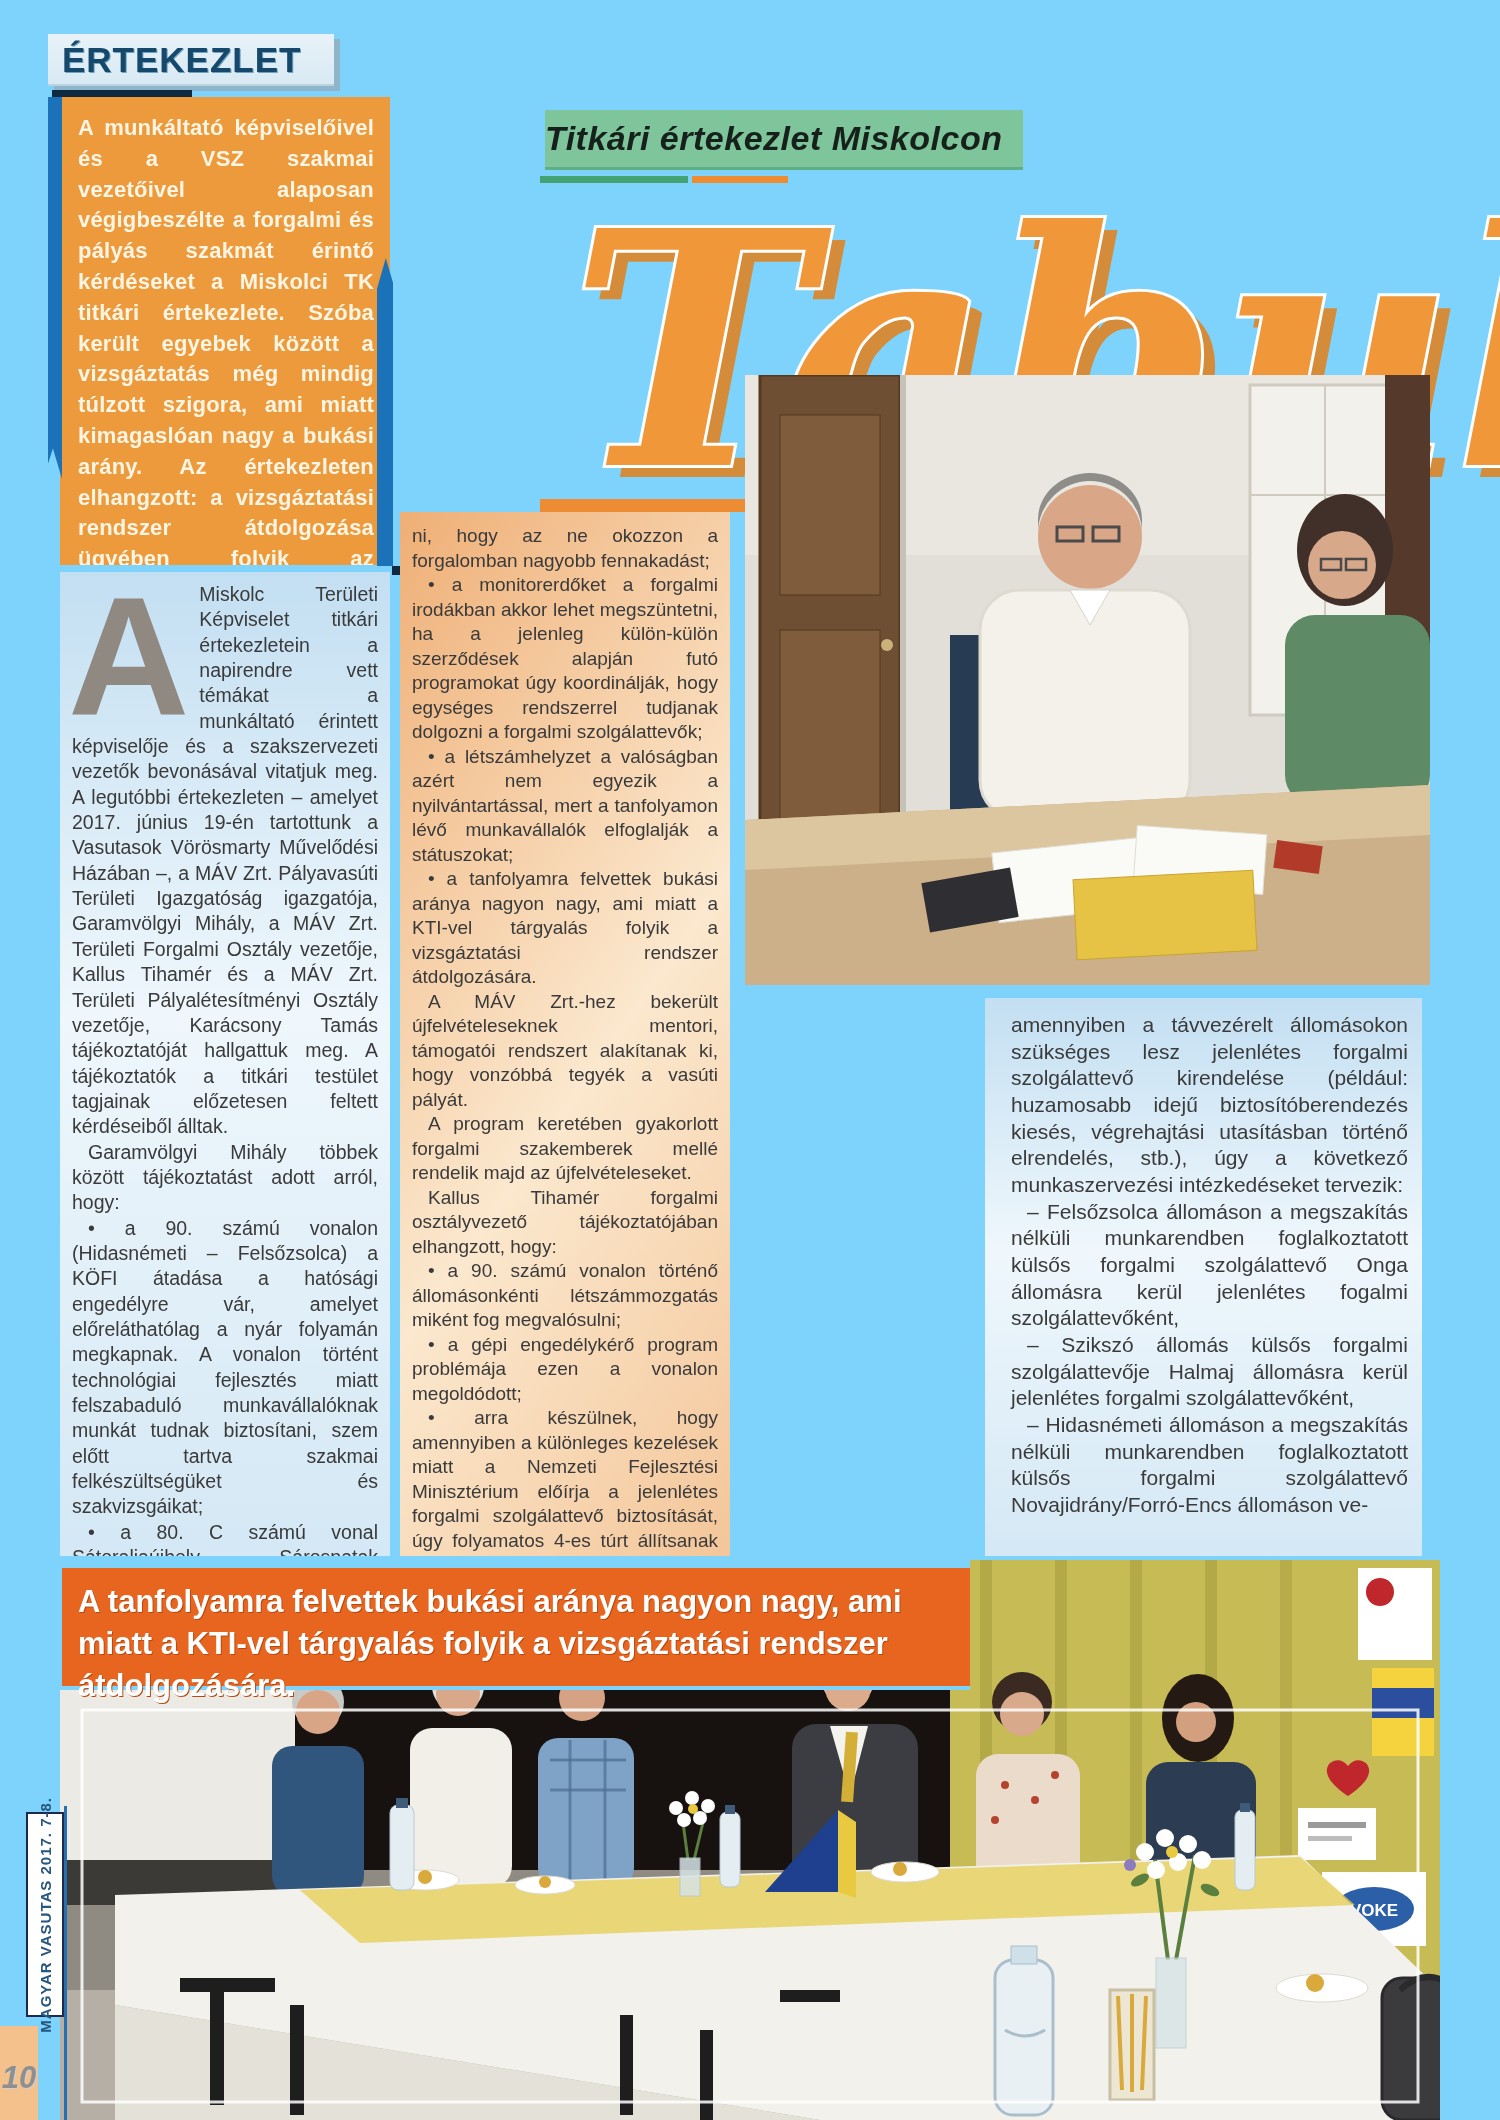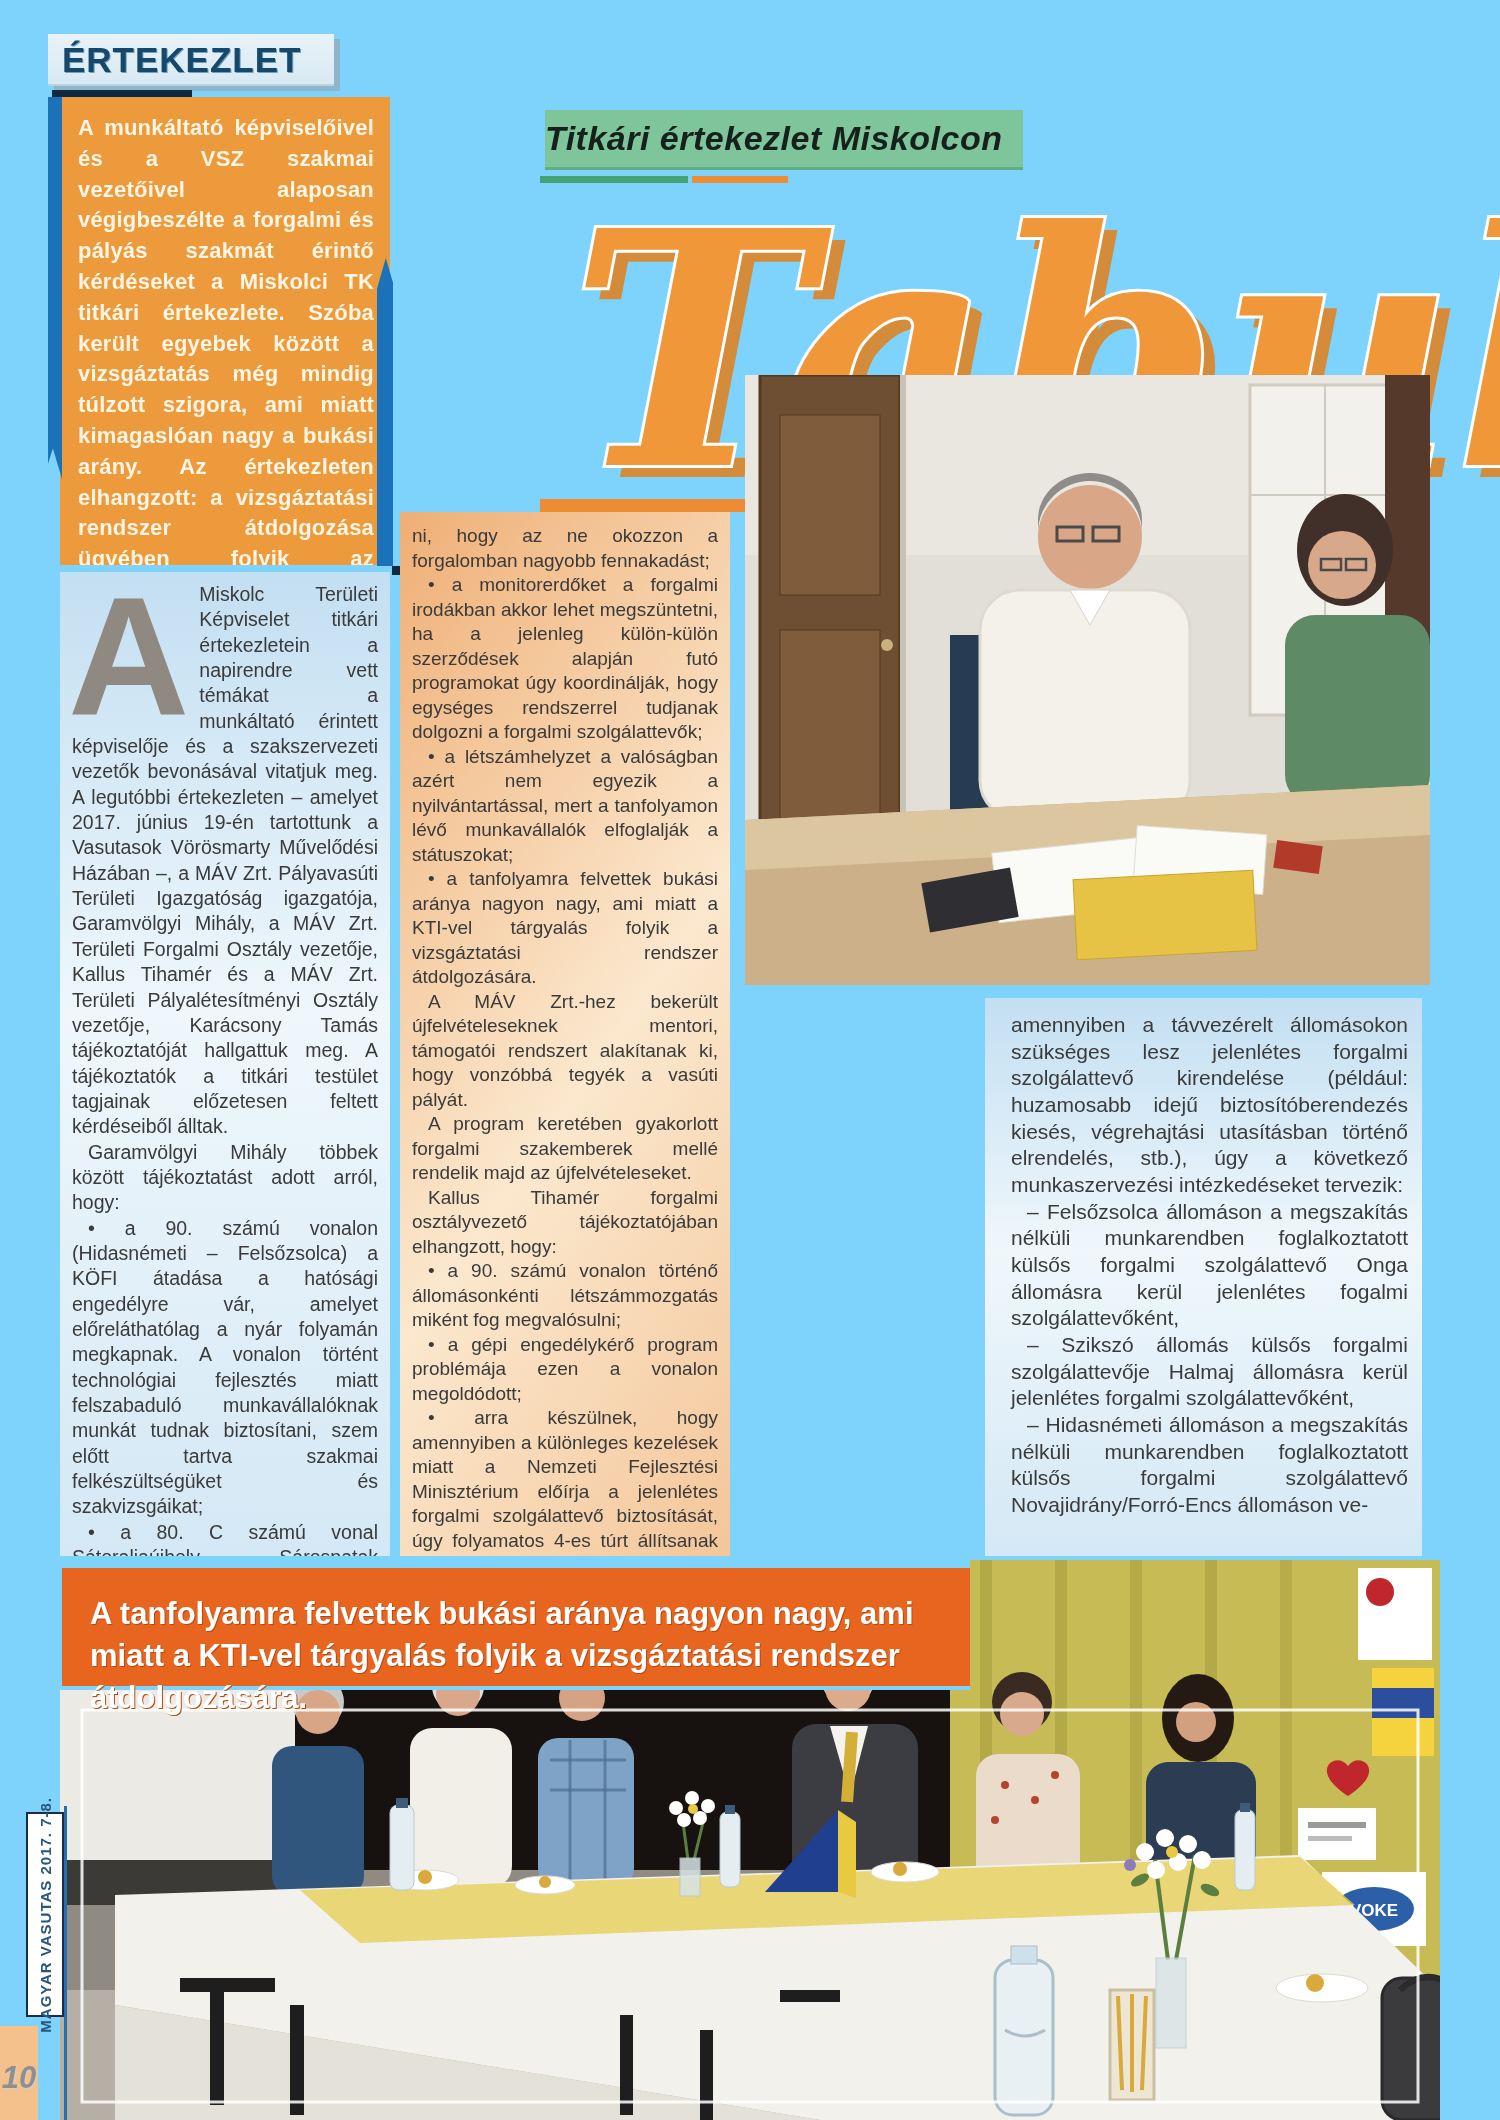--- a/index.html
+++ b/index.html
@@ -54,21 +54,21 @@
         margin:10px 10px 0 -4px;}
 
   
   .photo1{left:745px;top:375px;width:685px;height:610px;}
   .photo2{left:60px;top:1560px;width:1380px;height:560px;
         clip-path:polygon(910px 0,1380px 0,1380px 560px,0 560px,0 130px,910px 130px);}
 
   
   .quote-box{left:62px;top:1568px;width:908px;height:118px;background:var(--c-quote_orange);
         box-sizing:border-box;padding:13px 18px 0 16px;z-index:5;}
-  .quote-box p{margin:12px;color:#FFFFFF;font-size:31px;font-weight:bold;line-height:1.35;
+  .quote-box p{margin:0;color:#FFFFFF;font-size:31px;font-weight:bold;line-height:1.35;
         text-shadow:1px 1px 0 #B44A12;}
 
   
   .mag-box{left:26px;top:1812px;width:38px;height:205px;border:2px solid #1C2B4A;background:#FFFFFF;
         display:flex;align-items:center;justify-content:center;box-sizing:border-box;}
   .mag-box span{writing-mode:vertical-rl;transform:rotate(180deg);font-size:15px;font-weight:bold;
         color:#27567F;letter-spacing:1px;white-space:nowrap;}
   .blue-rule{left:64px;top:1806px;width:3px;height:314px;background:#2A6FAD;}
   .peach-corner{left:0;top:2026px;width:38px;height:94px;background:#F4C18C;
         display:flex;align-items:flex-start;justify-content:center;}

